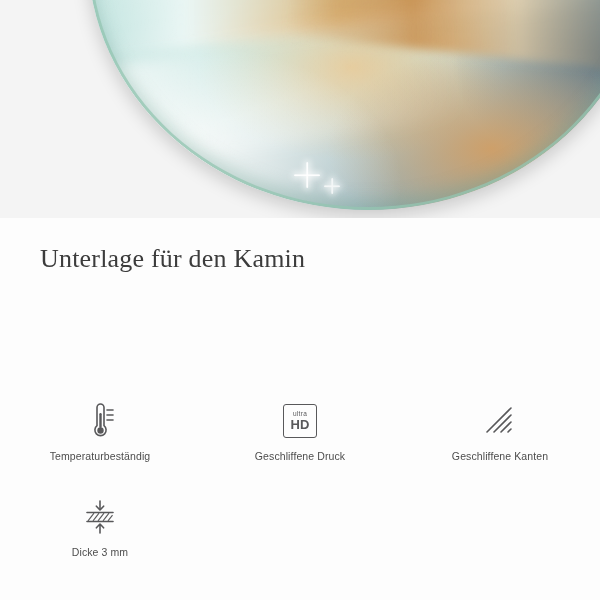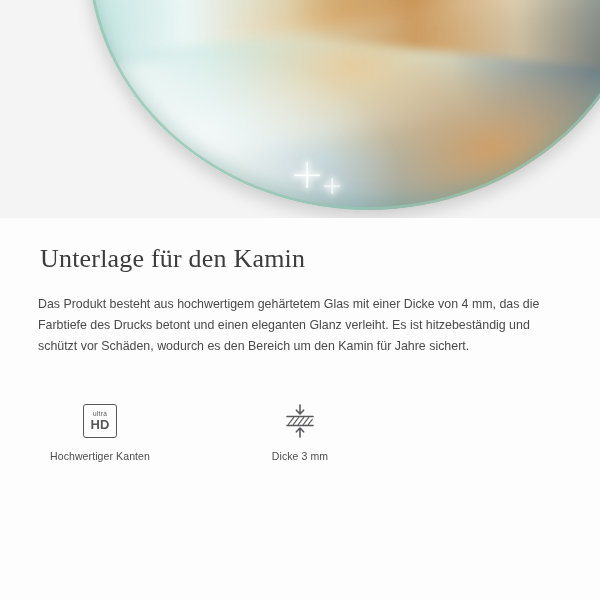--- a/index.html
+++ b/index.html
@@ -208,38 +208,65 @@
       <div class="rim"></div>
     </div>
     <div class="sparkle sparkle-1"></div>
     <div class="sparkle sparkle-2"></div>
   </div>
 
   <div class="content">
     <h1 class="headline">
       <span>Unterlage für den Kamin</span>
     </h1>
-    <p class="body-copy">Das Produkt besteht aus hochwertigem gehärtetem Glas mit einer Dicke von 4 mm, das die Farbtiefe des Drucks betont und einen eleganten Glanz verleiht. Es ist hitzebeständig und schützt vor Schäden, wodurch es den Bereich um den Kamin für Jahre sichert.</p>
   </div>
 
   <div class="features">
 
+    <div class="feature">
+      <div class="ico">
+        <svg width="34" height="40" viewBox="0 0 34 40">
+          <g fill="none" stroke="#58585a" stroke-width="1.6" stroke-linecap="round">
+            <path d="M14 6.5a3.5 3.5 0 0 1 7 0v18.2a5.6 5.6 0 1 1-7 0z"></path>
+            <line x1="24" y1="9" x2="30" y2="9"></line>
+            <line x1="24" y1="14" x2="30" y2="14"></line>
+            <line x1="24" y1="19" x2="30" y2="19"></line>
+          </g>
+          <circle cx="17.5" cy="29.5" r="3.2" fill="#58585a"></circle>
+          <rect x="16.3" y="12" width="2.4" height="15" rx="1.2" fill="#58585a"></rect>
+        </svg>
+      </div>
+      <div class="cap">Temperaturbeständig</div>
+    </div>
 
     <div class="feature">
       <div class="ico">
         <div class="hd-badge">
           <span class="u">ultra</span>
           <span class="h">HD</span>
         </div>
       </div>
-      <div class="cap">Hochwertiger Kanten</div>
-    </div>
-
-
-
+      <div class="cap">Geschliffene Druck</div>
+    </div>
+
+
+
+    <div class="feature">
+      <div class="ico">
+        <svg width="34" height="34" viewBox="0 0 34 34">
+          <g fill="none" stroke="#58585a" stroke-width="1.6" stroke-linecap="round">
+            <path d="M4 28 L28 4"></path>
+            <path d="M11 28 L28 11"></path>
+            <path d="M18 28 L28 18"></path>
+            <path d="M25 28 L28 25"></path>
+          </g>
+        </svg>
+      </div>
+      <div class="cap">Geschliffene Kanten</div>
+    </div>
 
     <div class="feature">
       <div class="ico">
         <svg width="36" height="38" viewBox="0 0 36 38">
           <g stroke="#58585a" stroke-width="1.6" fill="none" stroke-linecap="round">
             <line x1="18" y1="3" x2="18" y2="11"></line>
             <path d="M14.4 8.2 18 12 21.6 8.2" stroke-linejoin="round"></path>
             <line x1="18" y1="35" x2="18" y2="27"></line>
             <path d="M14.4 29.8 18 26 21.6 29.8" stroke-linejoin="round"></path>
             <line x1="5" y1="14.5" x2="31" y2="14.5"></line>

